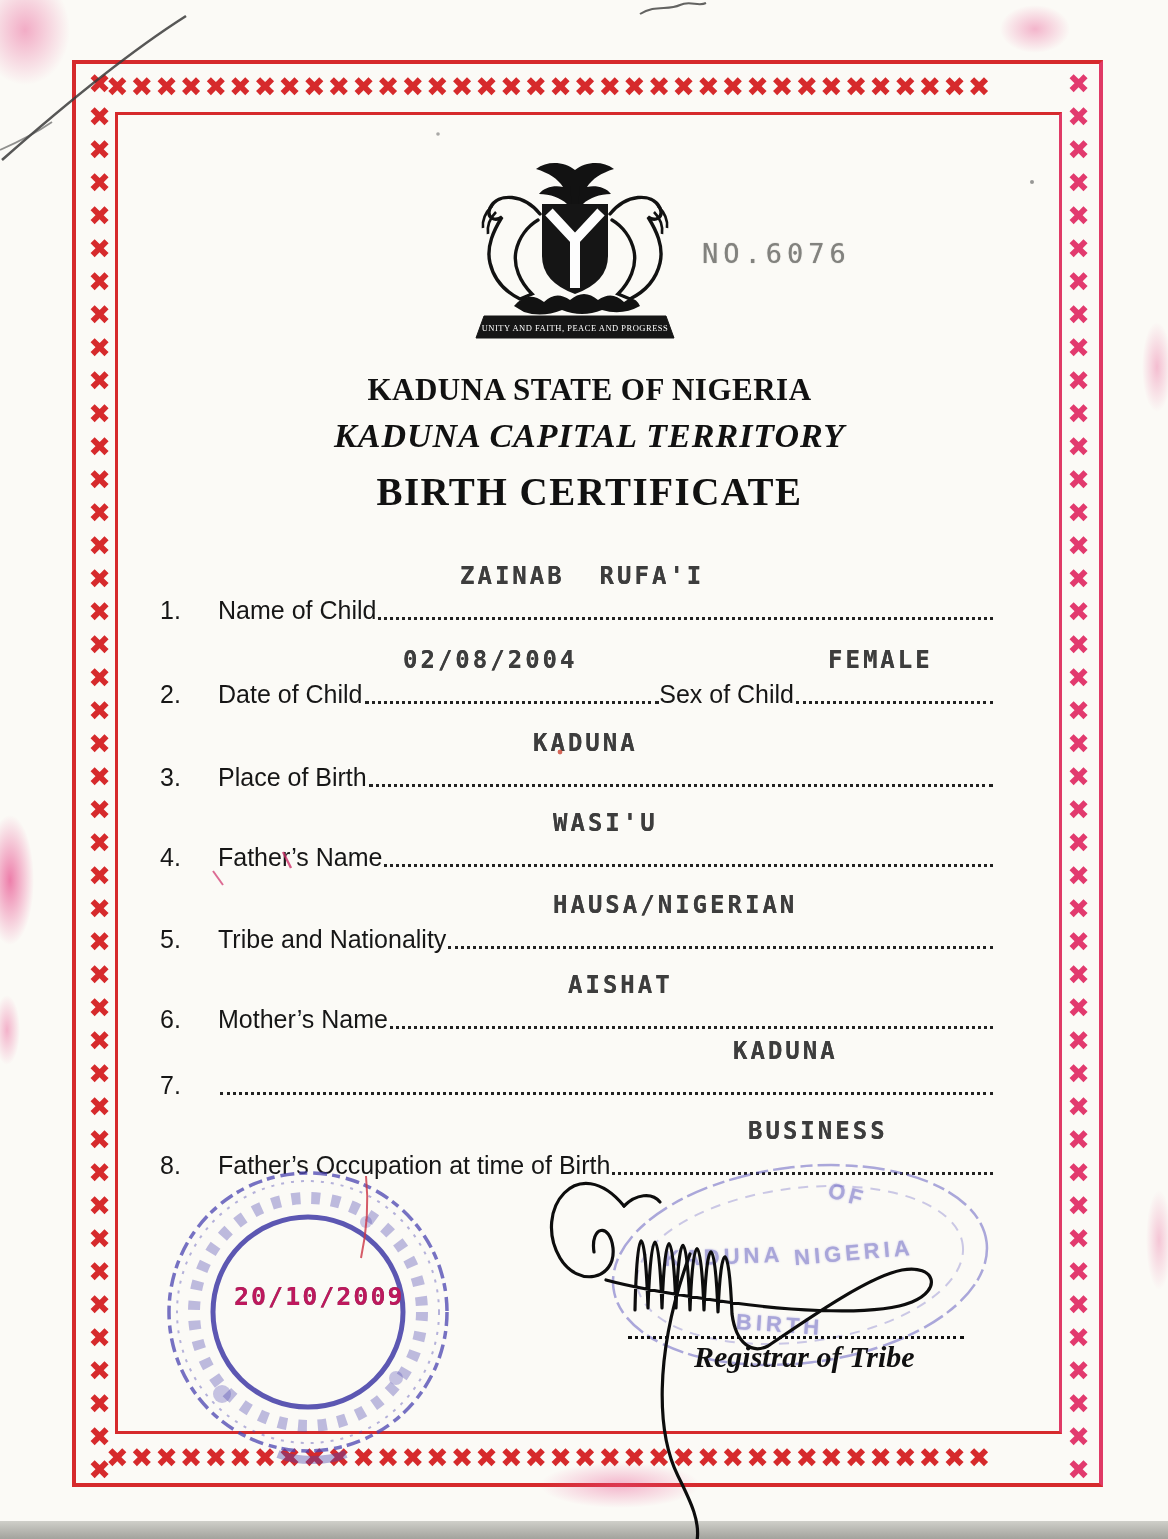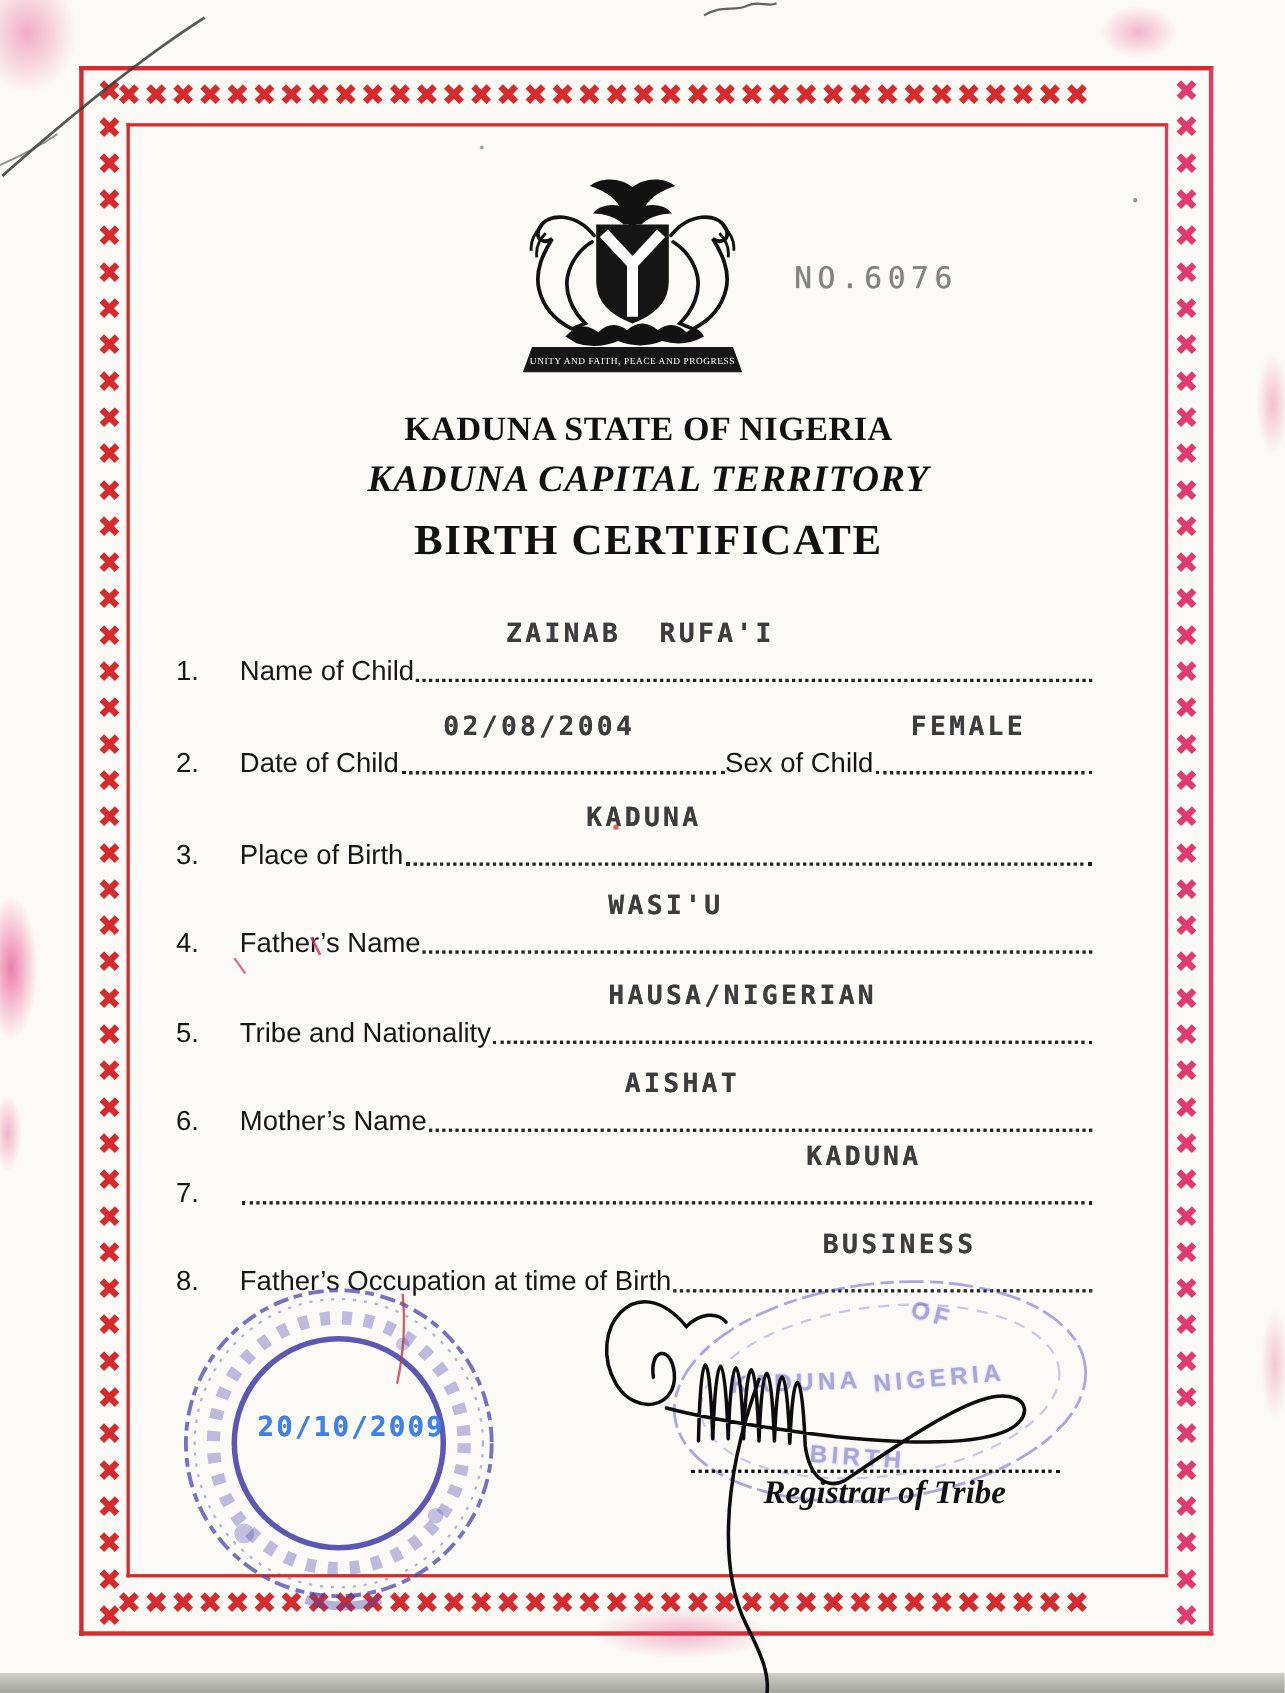--- a/index.html
+++ b/index.html
@@ -26,21 +26,21 @@
   .deco-top{top:8px;}
   .deco-bottom{bottom:8px;}
   .deco-v{top:4px;bottom:4px;width:32px;font-size:27px;letter-spacing:2px;
     writing-mode:vertical-rl;line-height:30px;}
   .deco-left{left:6px;}
   .deco-right{right:6px;color:#e23a6e;}
   
   .cert-no{
     position:absolute;left:702px;top:238px;
     font-family:"DejaVu Sans Mono",monospace;font-size:27px;letter-spacing:5px;
-    color:#82827e;text-shadow:0 0 1px #9a9a96;margin-left:20px;
+    color:#82827e;text-shadow:0 0 1px #9a9a96;
   }
   .titles{position:absolute;left:117px;top:0;width:945px;text-align:center;color:#111;}
   .title-state{position:absolute;left:0;width:100%;top:372px;
     font-family:"Liberation Serif",serif;font-weight:bold;font-size:31px;letter-spacing:.5px;}
   .title-territory{position:absolute;left:0;width:100%;top:417px;
     font-family:Liberation Serif, serif;font-weight:bold;font-style:italic;font-size:34px;letter-spacing:1px;}
   .title-doc{position:absolute;left:0;width:100%;top:469px;
     font-family:"Liberation Serif",serif;font-weight:bold;font-size:39px;letter-spacing:1.5px;}
   
   .fields{position:absolute;left:160px;top:0;width:833px;}
@@ -54,21 +54,21 @@
     font-size:25px;color:#161616;}
   .fnum{flex:0 0 58px;}
   .flabel{flex:0 0 auto;white-space:nowrap;}
   .dots{flex:1 1 auto;border-bottom:3px dotted #222;margin:0 0 5px 2px;height:20px;}
   .dots-fixed{flex:0 0 197px;}
   
   .stamp-svg{position:absolute;pointer-events:none;}
   .stamp-date{
     position:absolute;left:234px;top:1282px;z-index:6;
     font-family:"DejaVu Sans Mono",monospace;font-weight:700;font-size:25px;
-    letter-spacing:2px;color:#3b82f6;text-shadow:0 0 .6px #666;
+    letter-spacing:2px;color:#be185d;text-shadow:0 0 .6px #666;
   }
   .oval-frag{
     position:absolute;z-index:5;color:#5a54bd;opacity:.5;
     font-family:"Liberation Sans",sans-serif;font-weight:bold;font-size:22px;
     letter-spacing:4px;text-shadow:0 0 2px #7a74d0;
   }
   .sig-dotted{position:absolute;left:628px;top:1320px;width:336px;height:16px;
     border-bottom:3px dotted #111;z-index:4;}
   .registrar{
     position:absolute;left:694px;top:1340px;z-index:6;

